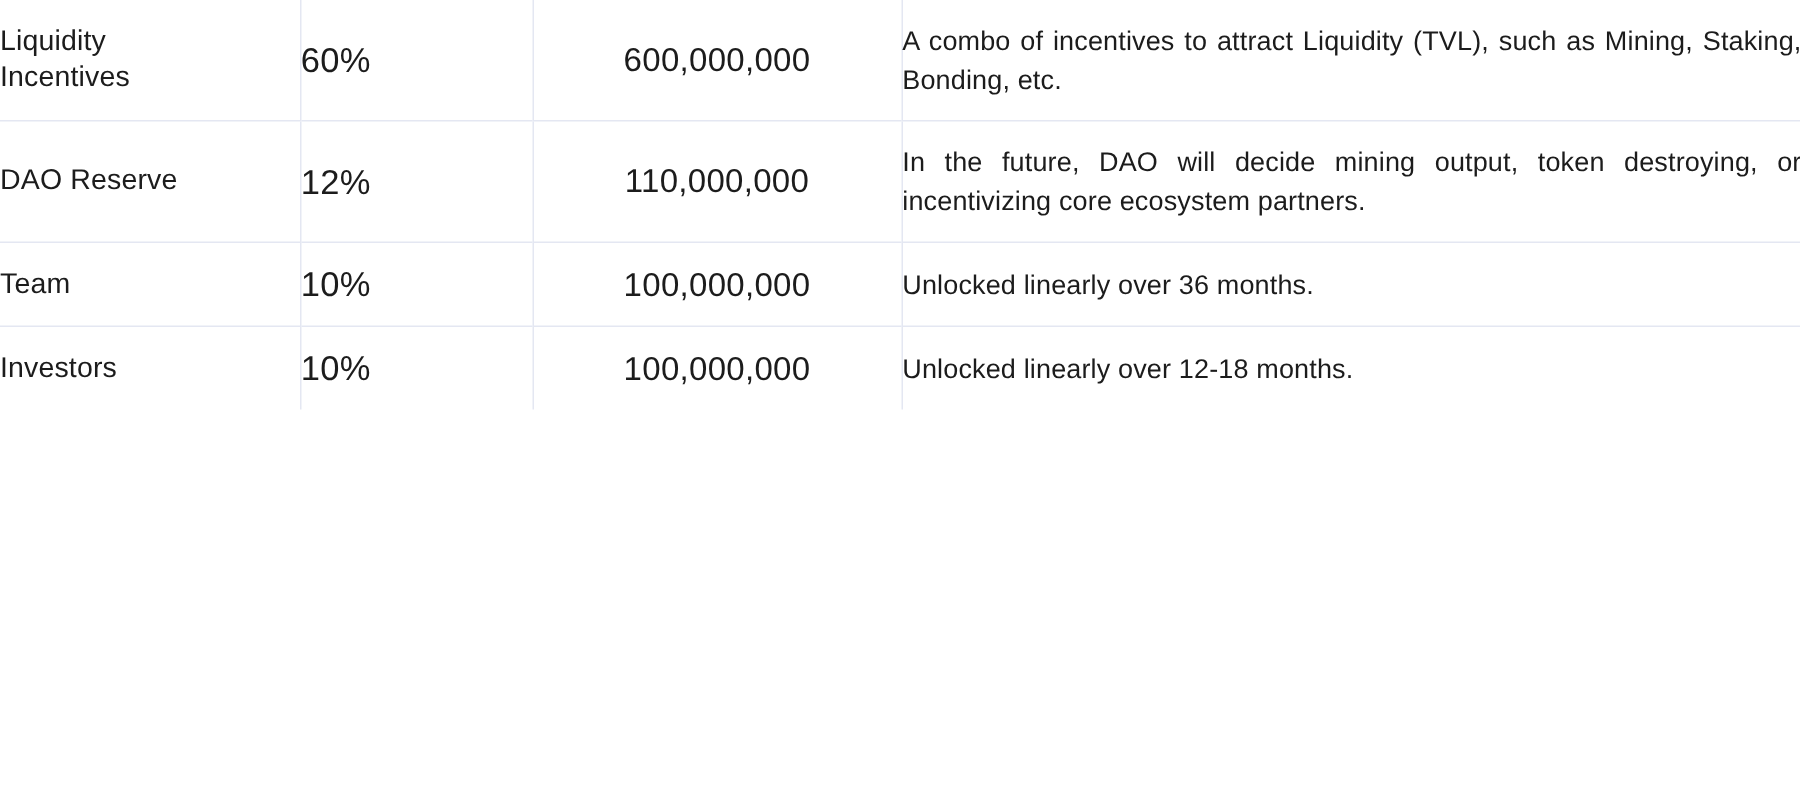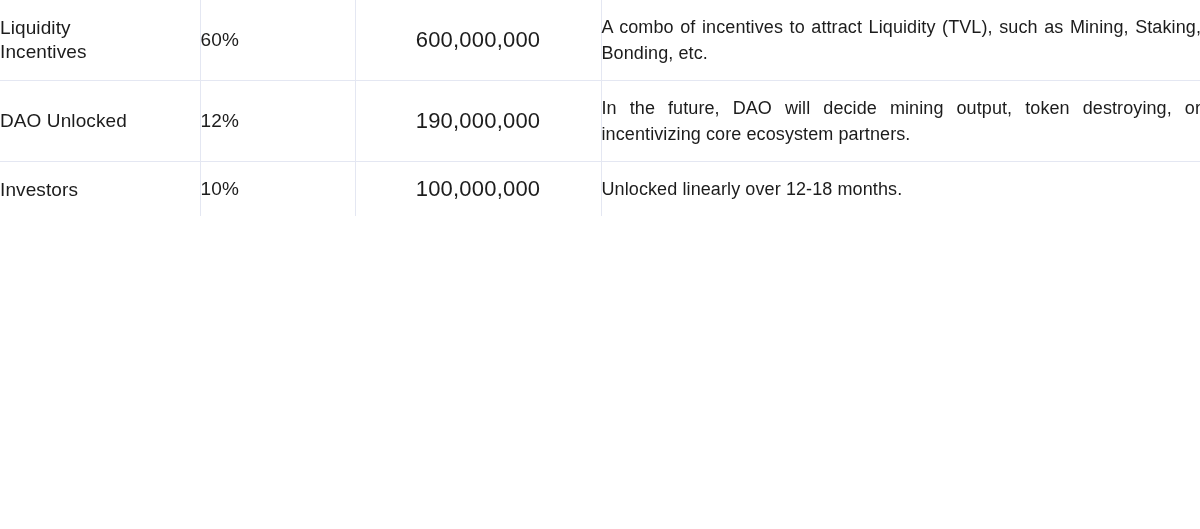--- a/index.html
+++ b/index.html
@@ -45,21 +45,21 @@
   .col-desc     { width: 600px; padding-left: 28px; padding-right: 36px; box-sizing: border-box; border-radius: 29px; }
 
   .cat-text {
     font-size: 19px;
     line-height: 1.25;
     letter-spacing: 0.1px;
     color: #1c1c1c;
     white-space: pre-line;
   }
   .pct-text {
-    font-size: 19px;
+    font-size: 23px;
     color: #1c1c1c;
     letter-spacing: 0.2px;
   }
   .amt-text {
     font-size: 22px;
     color: #1c1c1c;
     letter-spacing: 0.2px;
   }
   .desc-text {
     font-size: 18px;
@@ -89,33 +89,47 @@
         <td class="col-amount">
           <div class="amt-text">600,000,000</div>
         </td>
         <td class="col-desc">
           <div class="desc-text">A combo of incentives to attract Liquidity (TVL), such as Mining, Staking, Bonding, etc.</div>
         </td>
       </tr>
 
       <tr class="row-tall">
         <td class="col-category">
-          <div class="cat-text">DAO Unlocked</div>
+          <div class="cat-text">DAO Reserve</div>
         </td>
         <td class="col-percent">
           <div class="pct-text">12%</div>
         </td>
         <td class="col-amount">
-          <div class="amt-text">190,000,000</div>
+          <div class="amt-text">110,000,000</div>
         </td>
         <td class="col-desc">
           <div class="desc-text">In the future, DAO will decide mining output, token destroying, or incentivizing core ecosystem partners.</div>
         </td>
       </tr>
 
+      <tr>
+        <td class="col-category">
+          <div class="cat-text">Team</div>
+        </td>
+        <td class="col-percent">
+          <div class="pct-text">10%</div>
+        </td>
+        <td class="col-amount">
+          <div class="amt-text">100,000,000</div>
+        </td>
+        <td class="col-desc">
+          <div class="desc-text">Unlocked linearly over 36 months.</div>
+        </td>
+      </tr>
 
       <tr>
         <td class="col-category">
           <div class="cat-text">Investors</div>
         </td>
         <td class="col-percent">
           <div class="pct-text">10%</div>
         </td>
         <td class="col-amount">
           <div class="amt-text">100,000,000</div>

